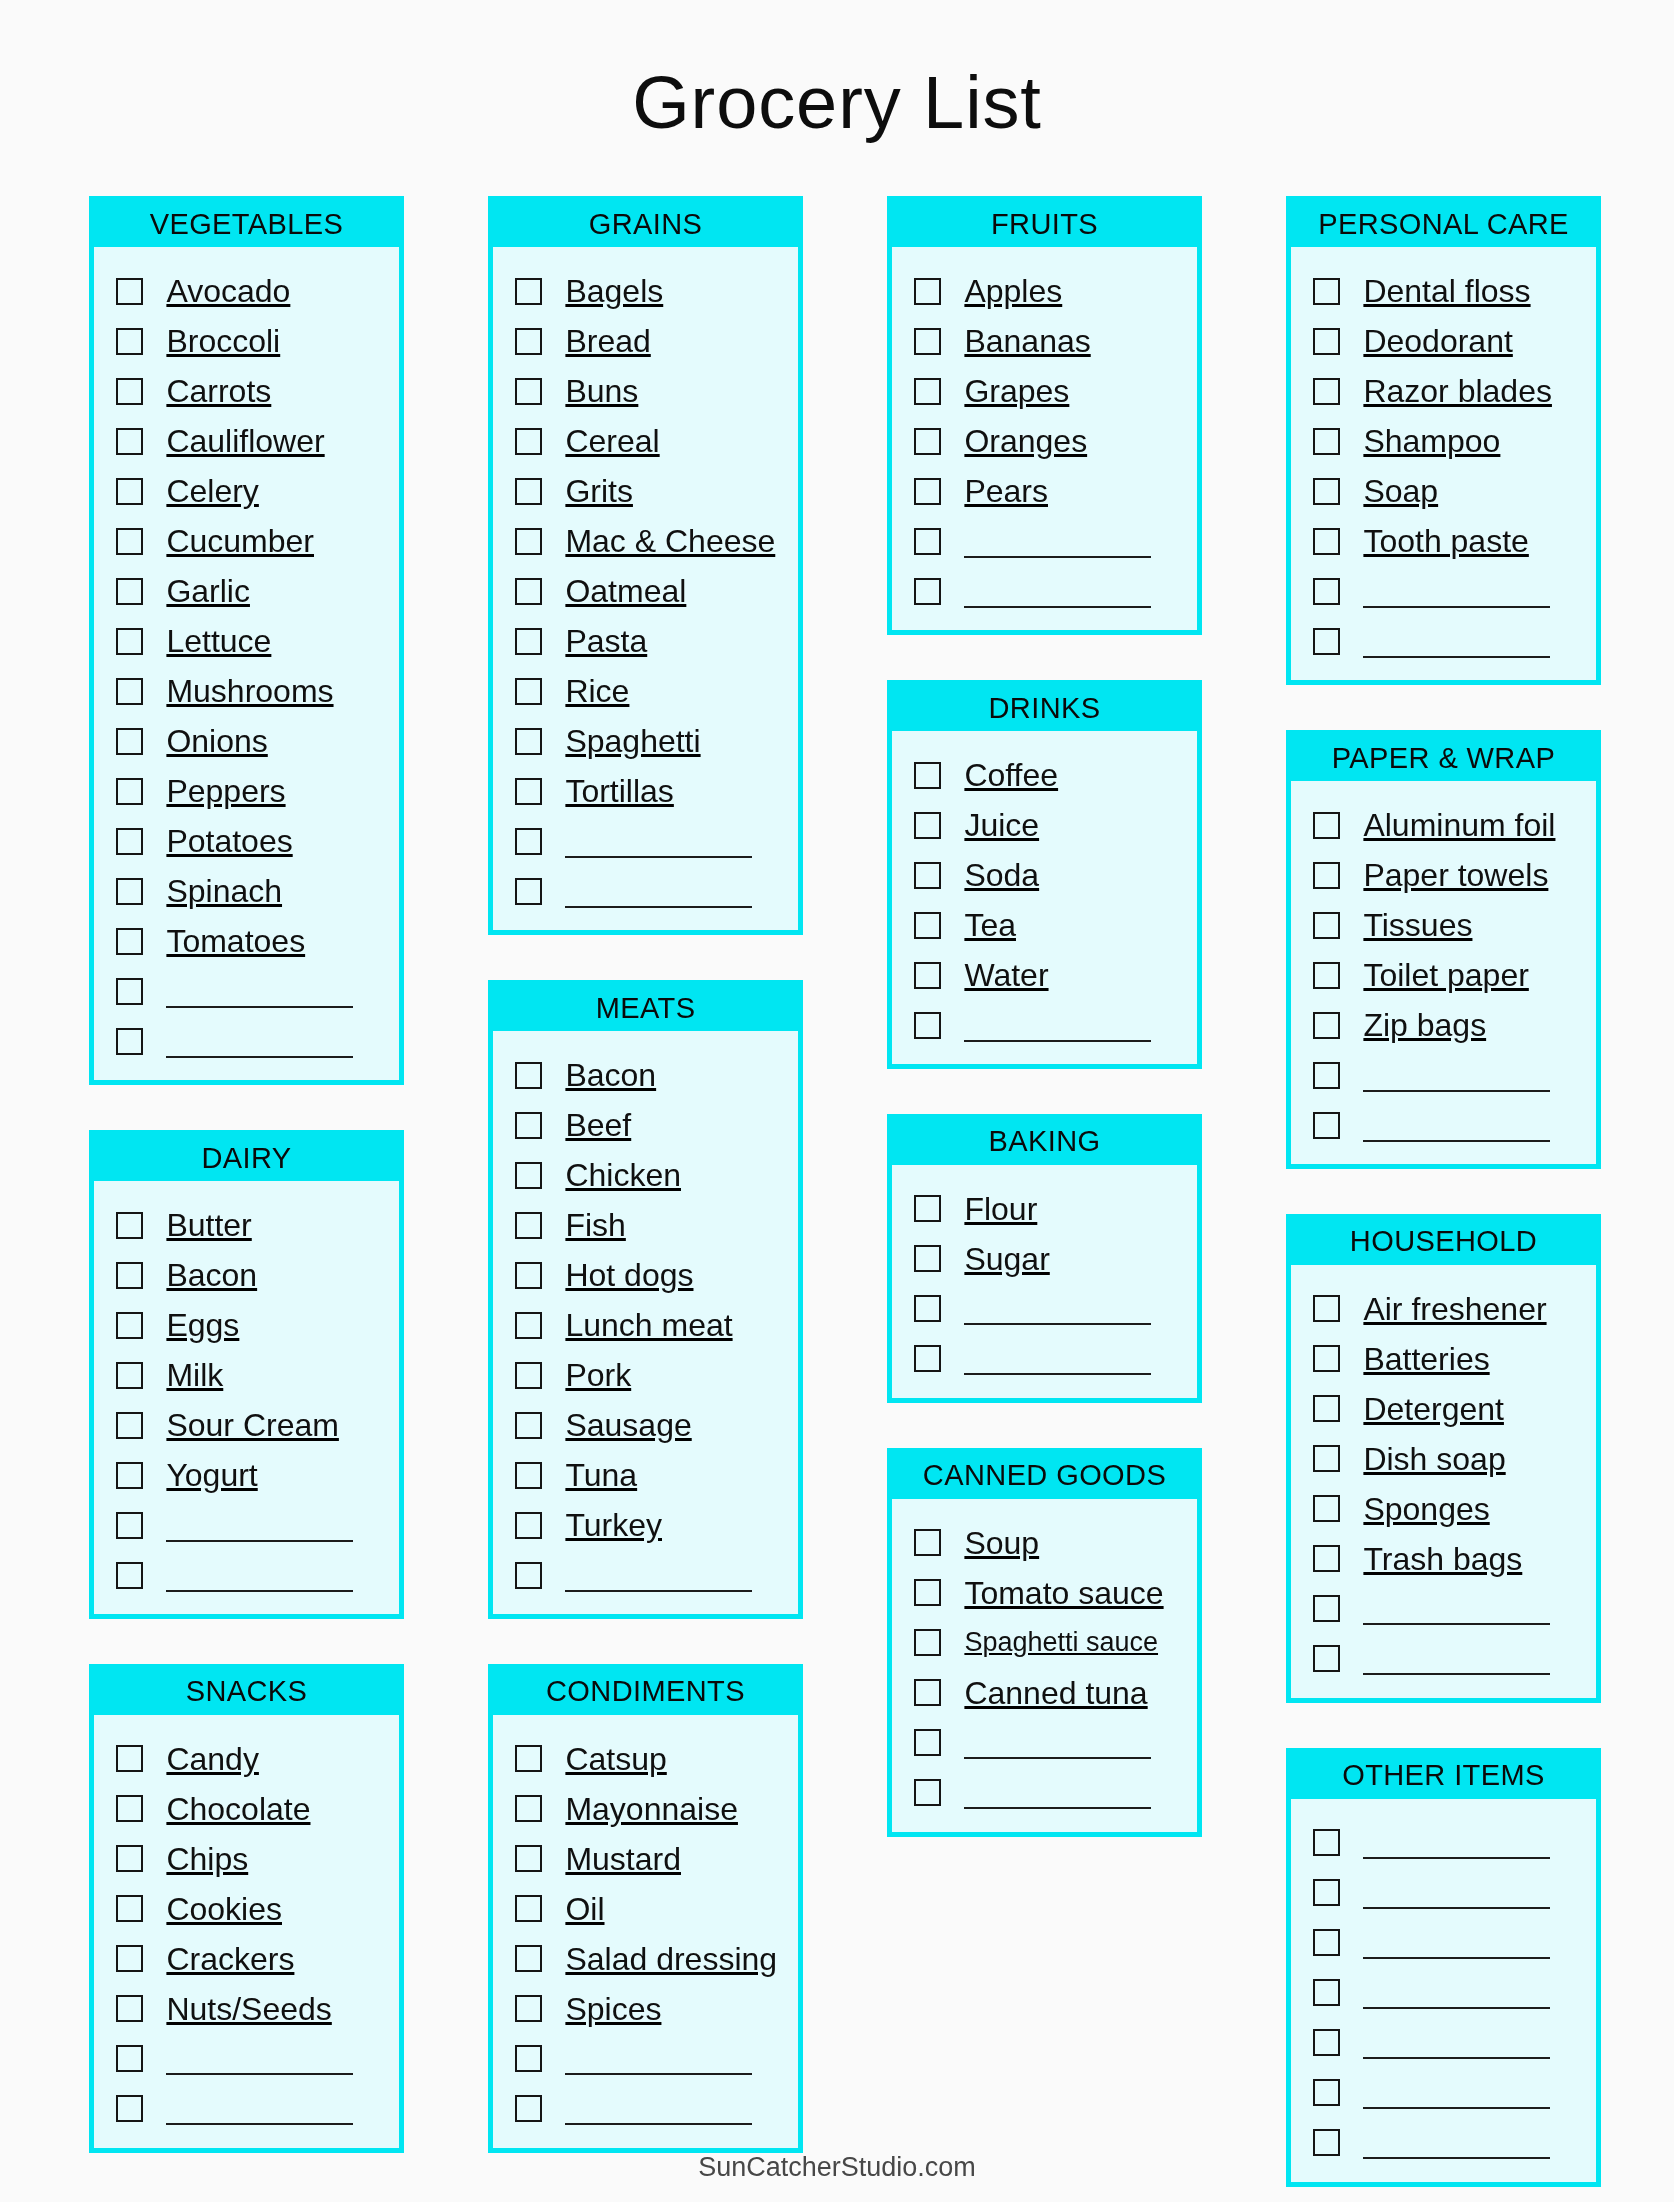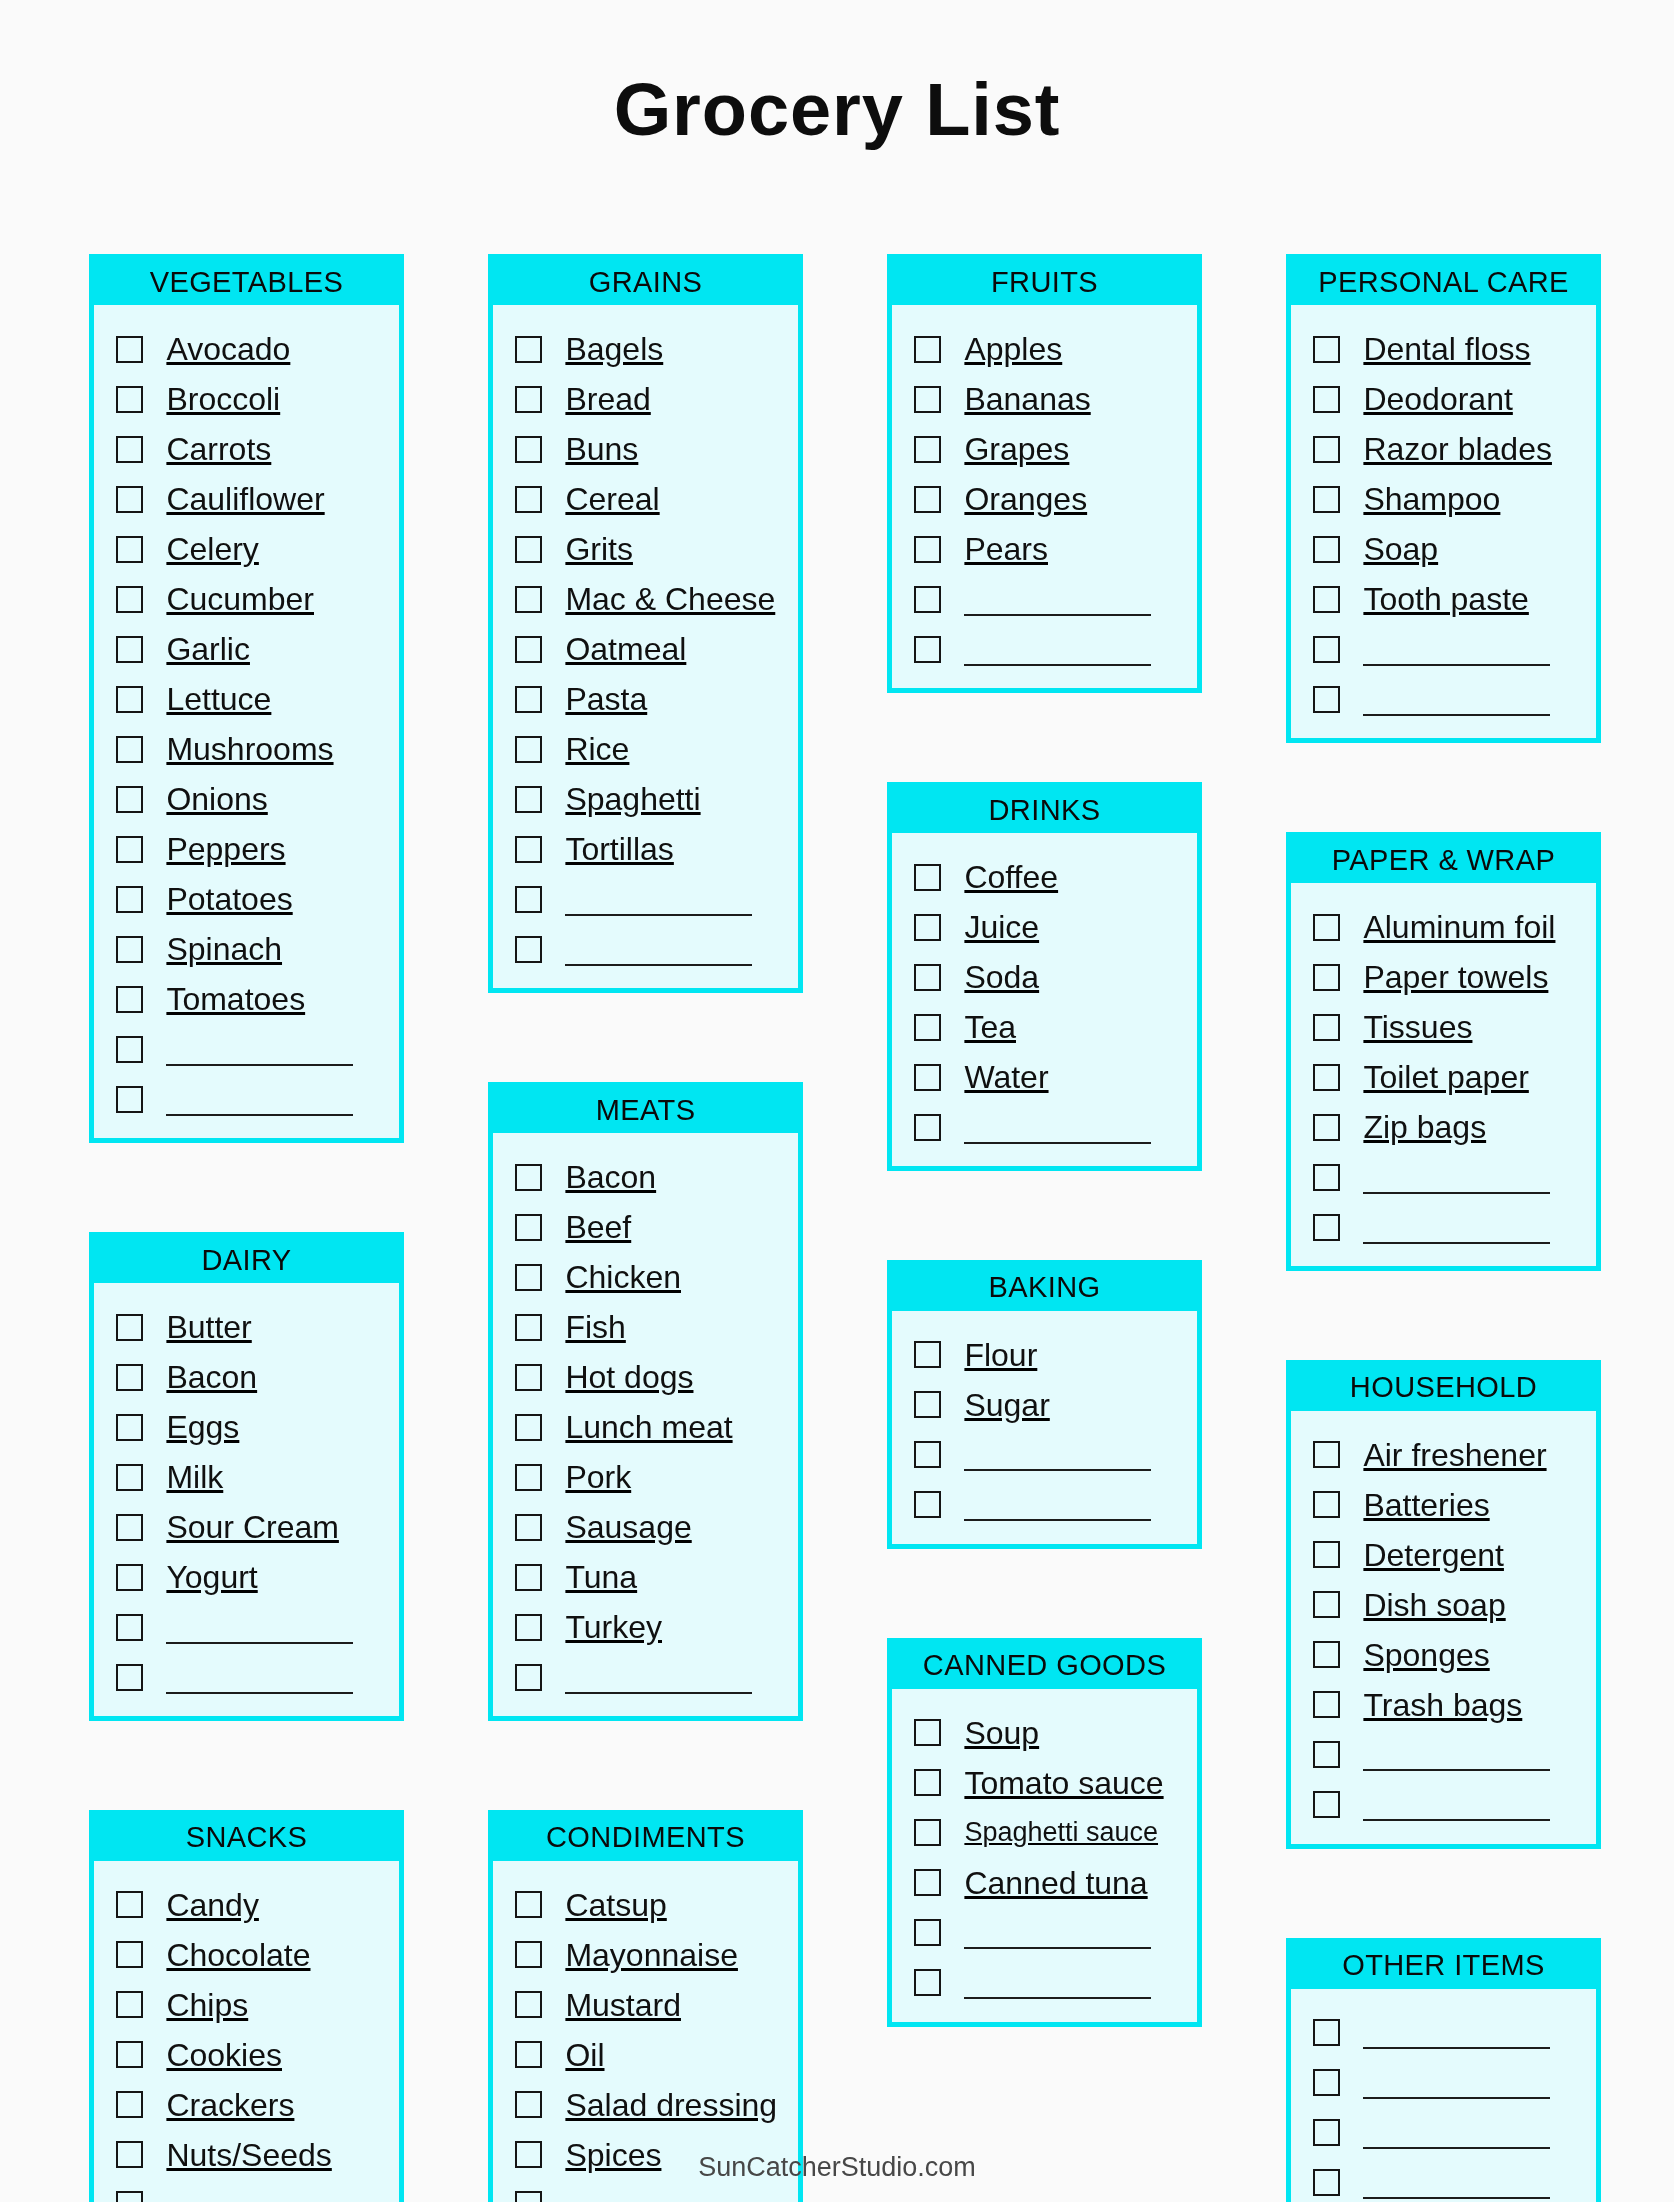--- a/index.html
+++ b/index.html
@@ -8,25 +8,25 @@
   }
   body {
     width: 1674px;
     height: 2203px;
     background: #fafafa;
     font-family: "Liberation Sans", sans-serif;
     position: relative;
     overflow: hidden;
   }
   .page-title {
-    margin: 7px;
+    margin: 0;
     padding-top: 62px;
     text-align: center;
     font-size: 74px;
-    font-weight: 700;
+    font-weight: 400;
     letter-spacing: 0.9px;
     color: #0d0d0d;
     line-height: 1.1;
   }
   .columns {
     display: flex;
     align-items: flex-start;
     padding: 53px 72px 0 89px;
     gap: 84px;
   }
@@ -35,21 +35,20 @@
     flex-direction: column;
     gap: 45px;
     width: 315px;
     flex: 0 0 315px;
   }
   .box {
     box-sizing: border-box;
     width: 100%;
     border: 5.2px solid var(--cyan);
     background: var(--body);
-    margin-top: 44px;
   }
   .box-header {
     background: var(--cyan);
     height: 46px;
     display: flex;
     align-items: center;
     justify-content: center;
     font-size: 29px;
     font-weight: 500;
     letter-spacing: 0.4px;

